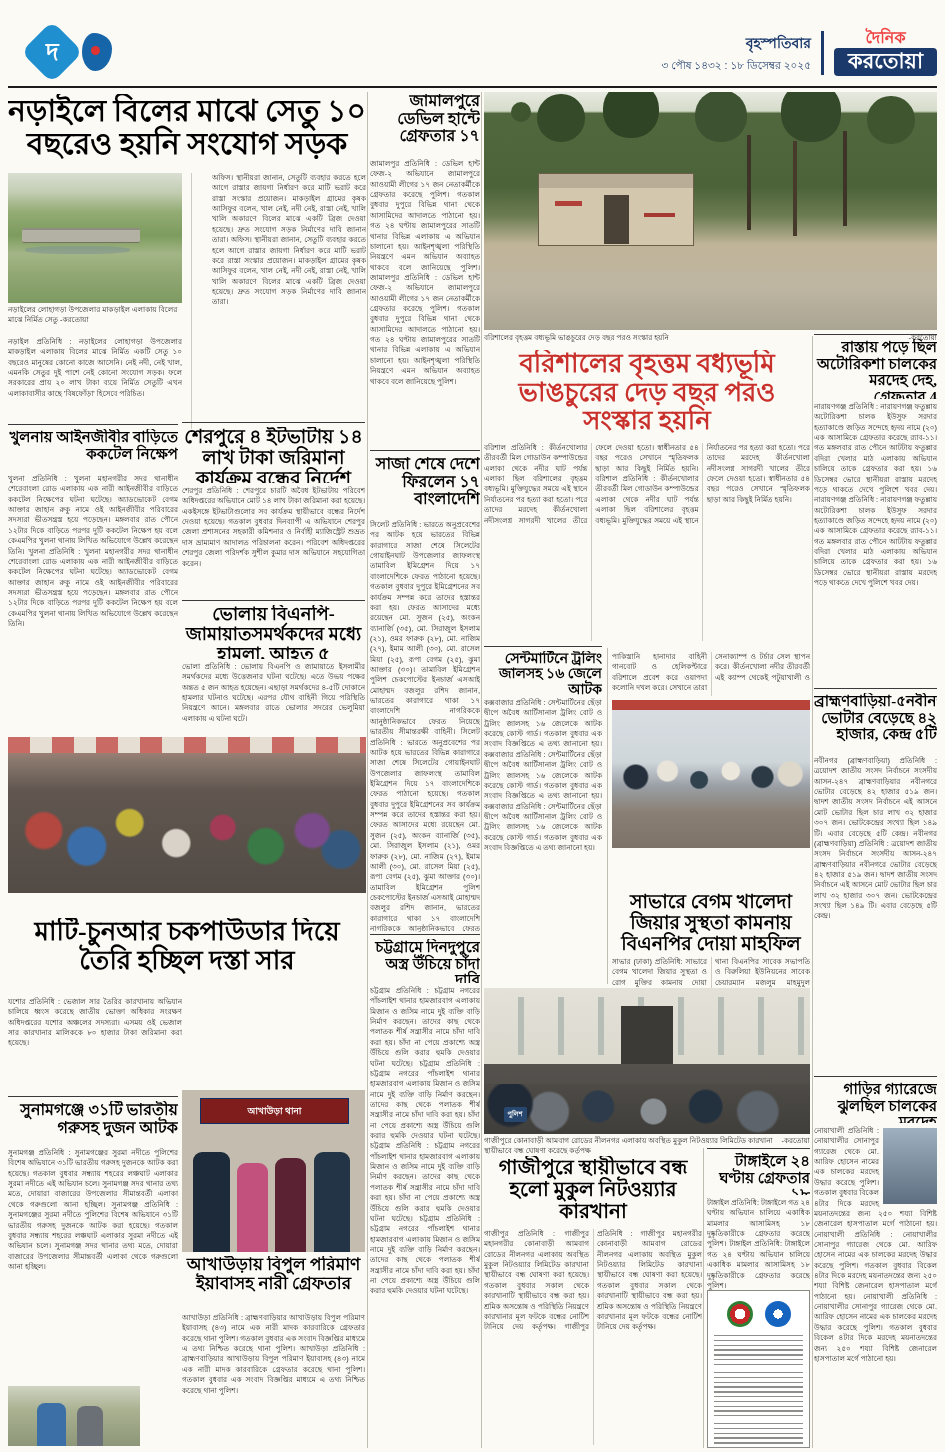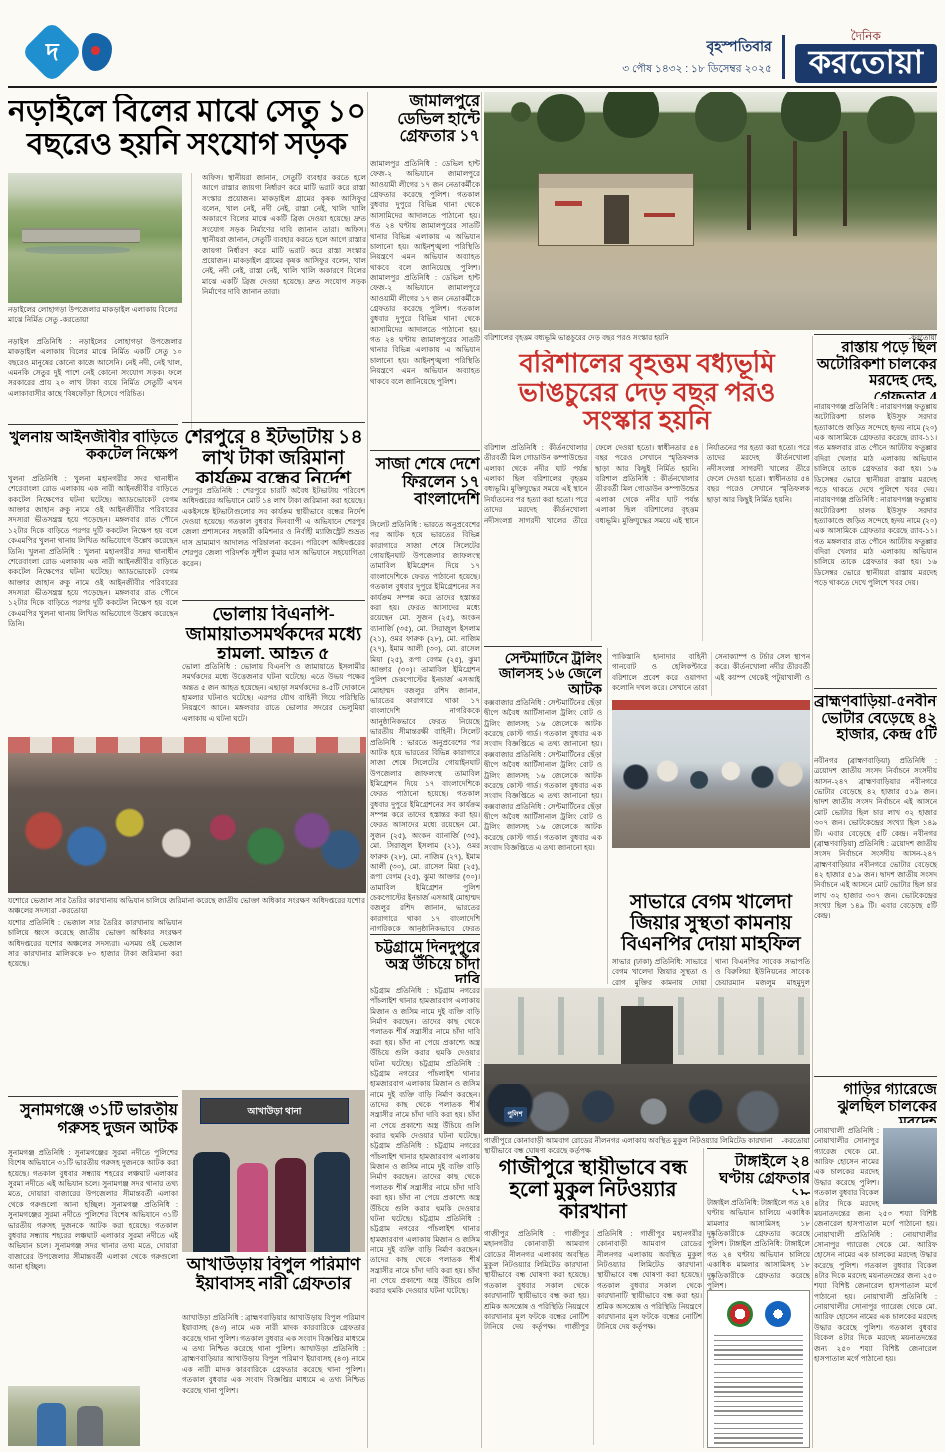--- a/index.html
+++ b/index.html
@@ -14,22 +14,22 @@
   .logo-mark span{transform:rotate(-45deg);color:#fff;font-weight:bold;font-size:24px;line-height:1;}
   .logo-text{font-size:33px;font-weight:bold;color:#1878b8;letter-spacing:1px;}
   .map-blob{width:30px;height:38px;background:#1565a8;border-radius:40% 60% 55% 45%/50% 40% 60% 50%;position:relative;}
   .map-blob i{position:absolute;left:9px;top:13px;width:9px;height:9px;border-radius:50%;background:#d33;}
   .mast-right{position:absolute;right:0;top:2px;display:flex;align-items:center;gap:10px;}
   .date-block{text-align:right;color:#1b3a6b;}
   .date-block .day{font-weight:bold;font-size:14px;}
   .date-block .bdate{font-size:10.5px;margin-top:2px;}
   .mast-div{width:3px;height:44px;background:#1b3a6b;}
   .paper{display:flex;flex-direction:column;align-items:center;}
-  .paper .small{color:#7f1d1d;font-weight:normal;font-size:12px;line-height:1;}
-  .paper .big{margin-top:2px;background:#1b3a6b;color:#fff;font-weight:bold;font-size:32px;
+  .paper .small{color:#ef4444;font-weight:bold;font-size:16px;line-height:1;}
+  .paper .big{margin-top:2px;background:#1b3a6b;color:#fff;font-weight:bold;font-size:21px;
               padding:2px 14px 5px;border-radius:4px;line-height:1;}
   
   .hl{font-family:"Liberation Serif",serif;font-weight:bold;color:#000;line-height:1.1;margin:0 0 3px;overflow:hidden;text-align:right;}
   .hl.center{text-align:center;}
   .hl.red{color:#c9302c;}
   .body{font-size:7.3px;line-height:1.42;text-align:justify;overflow:hidden;word-break:break-word;color:#1b1b1b;}
   .c2{column-count:2;column-gap:8px;column-rule:1px solid #cfcbc2;}
   .c3{column-count:3;column-gap:8px;column-rule:1px solid #cfcbc2;}
   .rule{border-top:1.5px solid #3a3a3a;padding-top:4px;}
   .cap{font-size:7.3px;line-height:1.35;overflow:hidden;color:#222;}
@@ -81,21 +81,21 @@
     <div style="display:flex;gap:9px;">
       <div style="width:174px;">
         <div class="photo" style="position:relative;width:174px;height:130px;">
           <div class="ph-child" style="inset:0;background:linear-gradient(180deg,#d9dfd2 0%,#c2cdb2 15%,#93ab74 30%,#7d9c5e 48%,#a3b586 62%,#8fa671 80%,#7e9a63 100%);"></div>
           <div class="ph-child" style="left:8%;top:42%;width:68%;height:12px;background:#b3b0a4;border-top:2px solid #8f8c80;border-bottom:1px solid #75725f;border-radius:2px;"></div>
           <div class="ph-child" style="left:10%;top:56%;width:60%;height:8px;background:rgba(120,140,150,.45);border-radius:40%;"></div>
         </div>
         <div class="cap" style="height:20px;margin-top:2px;">নড়াইলের লোহাগড়া উপজেলার মাকড়াইল এলাকায় বিলের মাঝে নির্মিত সেতু -করতোয়া</div>
         <div class="body" style="height:92px;margin-top:12px;">নড়াইল প্রতিনিধি : নড়াইলের লোহাগড়া উপজেলার মাকড়াইল এলাকায় বিলের মাঝে নির্মিত একটি সেতু ১০ বছরেও মানুষের কোনো কাজে আসেনি। নেই নদী, নেই খাল, এমনকি সেতুর দুই পাশে নেই কোনো সংযোগ সড়ক। ফলে সরকারের প্রায় ২০ লাখ টাকা ব্যয়ে নির্মিত সেতুটি এখন এলাকাবাসীর কাছে 'বিষফোঁড়া' হিসেবে পরিচিত।</div>
       </div>
-      <div style="width:174px;border-left:1px solid #cfcbc2;padding-left:10px;">
+      <div style="width:174px;border-left:1px solid #cfcbc2;padding-left:20px;">
         <div class="body" style="height:248px;">অফিস। স্থানীয়রা জানান, সেতুটি ব্যবহার করতে হলে আগে রাস্তার জায়গা নির্ধারণ করে মাটি ভরাট করে রাস্তা সংস্কার প্রয়োজন। মাকড়াইল গ্রামের কৃষক আসিফুর বলেন, খাল নেই, নদী নেই, রাস্তা নেই, খালি খালি অকারণে বিলের মাঝে একটি ব্রিজ দেওয়া হয়েছে। দ্রুত সংযোগ সড়ক নির্মাণের দাবি জানান তারা। অফিস। স্থানীয়রা জানান, সেতুটি ব্যবহার করতে হলে আগে রাস্তার জায়গা নির্ধারণ করে মাটি ভরাট করে রাস্তা সংস্কার প্রয়োজন। মাকড়াইল গ্রামের কৃষক আসিফুর বলেন, খাল নেই, নদী নেই, রাস্তা নেই, খালি খালি অকারণে বিলের মাঝে একটি ব্রিজ দেওয়া হয়েছে। দ্রুত সংযোগ সড়ক নির্মাণের দাবি জানান তারা।</div>
       </div>
     </div>
   </div>
 
   <div class="abs" style="left:370px;top:92px;width:110px;">
     <h2 class="hl" style="font-size:16px;height:64px;">জামালপুরে ডেভিল হান্টে গ্রেফতার ১৭</h2>
     <div class="body" style="height:288px;">জামালপুর প্রতিনিধি : ডেভিল হান্ট ফেজ-২ অভিযানে জামালপুরে আওয়ামী লীগের ১৭ জন নেতাকর্মীকে গ্রেফতার করেছে পুলিশ। গতকাল বুধবার দুপুরে বিভিন্ন থানা থেকে আসামিদের আদালতে পাঠানো হয়। গত ২৪ ঘণ্টায় জামালপুরের সাতটি থানার বিভিন্ন এলাকায় এ অভিযান চালানো হয়। আইনশৃঙ্খলা পরিস্থিতি নিয়ন্ত্রণে এমন অভিযান অব্যাহত থাকবে বলে জানিয়েছে পুলিশ। জামালপুর প্রতিনিধি : ডেভিল হান্ট ফেজ-২ অভিযানে জামালপুরে আওয়ামী লীগের ১৭ জন নেতাকর্মীকে গ্রেফতার করেছে পুলিশ। গতকাল বুধবার দুপুরে বিভিন্ন থানা থেকে আসামিদের আদালতে পাঠানো হয়। গত ২৪ ঘণ্টায় জামালপুরের সাতটি থানার বিভিন্ন এলাকায় এ অভিযান চালানো হয়। আইনশৃঙ্খলা পরিস্থিতি নিয়ন্ত্রণে এমন অভিযান অব্যাহত থাকবে বলে জানিয়েছে পুলিশ।</div>
   </div>
 
@@ -146,23 +146,23 @@
       radial-gradient(circle at 22% 70%, #3b6ea8 0 6%, transparent 7%),
       radial-gradient(circle at 34% 55%, #c2b23a 0 5%, transparent 6%),
       radial-gradient(circle at 47% 68%, #d8d2c8 0 6%, transparent 7%),
       radial-gradient(circle at 60% 58%, #a23b55 0 5%, transparent 6%),
       radial-gradient(circle at 72% 70%, #3a7a46 0 6%, transparent 7%),
       radial-gradient(circle at 85% 60%, #7a4a8a 0 5%, transparent 6%),
       radial-gradient(circle at 93% 72%, #35597e 0 5%, transparent 6%),
       linear-gradient(180deg,#c9897f 0%,#8c7a6f 14%,#615750 34%,#524a45 100%);"></div>
     <div class="ph-child" style="left:0;top:0;width:100%;height:10%;background:repeating-linear-gradient(90deg,#c96a64 0 22px,#e6ded2 22px 44px);"></div>
   </div>
-  <div class="cap abs" style="left:8px;top:896px;width:358px;height:20px;">যশোরে ভেজাল সার তৈরির কারখানায় অভিযান চালিয়ে জরিমানা করেছে জাতীয় ভোক্তা অধিকার সংরক্ষণ অধিদপ্তরের যশোর অঞ্চলের সদস্যরা -করতোয়া</div>
 
   <div class="abs" style="left:8px;top:918px;width:358px;">
+    <h1 class="hl center" style="font-size:26px;height:76px;">মাটি-চুনআর চকপাউডার দিয়ে তৈরি হচ্ছিল দস্তা সার</h1>
     <div style="display:flex;gap:9px;">
       <div class="body" style="width:174px;height:96px;">যশোর প্রতিনিধি : ভেজাল সার তৈরির কারখানায় অভিযান চালিয়ে ধ্বংস করেছে জাতীয় ভোক্তা অধিকার সংরক্ষণ অধিদপ্তরের যশোর অঞ্চলের সদস্যরা। এসময় ওই ভেজাল সার কারখানার মালিককে ৮০ হাজার টাকা জরিমানা করা হয়েছে।</div>
     </div>
   </div>
 
   <div class="abs rule" style="left:370px;top:450px;width:110px;">
     <h2 class="hl" style="font-size:16px;height:62px;">সাজা শেষে দেশে ফিরলেন ১৭ বাংলাদেশি</h2>
     <div class="body" style="height:412px;">সিলেট প্রতিনিধি : ভারতে অনুপ্রবেশের পর আটক হয়ে ভারতের বিভিন্ন কারাগারে সাজা শেষে সিলেটের গোয়াইনঘাট উপজেলার জাফলংস্থ তামাবিল ইমিগ্রেশন দিয়ে ১৭ বাংলাদেশিকে ফেরত পাঠানো হয়েছে। গতকাল বুধবার দুপুরে ইমিগ্রেশনের সব কার্যক্রম সম্পন্ন করে তাদের হস্তান্তর করা হয়। ফেরত আসাদের মধ্যে রয়েছেন মো. সুজন (২৫), অংকন ব্যানার্জি (৩৫), মো. সিরাজুল ইসলাম (২১), ওমর ফারুক (২৮), মো. নাজিম (২৭), ইমাম আলী (৩০), মো. রাসেল মিয়া (২৫), রূপা বেগম (২৫), ঝুমা আক্তার (৩০)। তামাবিল ইমিগ্রেশন পুলিশ চেকপোস্টের ইনচার্জ এসআই মোহাম্মদ বজলুর রশিদ জানান, ভারতের কারাগারে থাকা ১৭ বাংলাদেশি নাগরিককে আনুষ্ঠানিকভাবে ফেরত নিয়েছে ভারতীয় সীমান্তরক্ষী বাহিনী। সিলেট প্রতিনিধি : ভারতে অনুপ্রবেশের পর আটক হয়ে ভারতের বিভিন্ন কারাগারে সাজা শেষে সিলেটের গোয়াইনঘাট উপজেলার জাফলংস্থ তামাবিল ইমিগ্রেশন দিয়ে ১৭ বাংলাদেশিকে ফেরত পাঠানো হয়েছে। গতকাল বুধবার দুপুরে ইমিগ্রেশনের সব কার্যক্রম সম্পন্ন করে তাদের হস্তান্তর করা হয়। ফেরত আসাদের মধ্যে রয়েছেন মো. সুজন (২৫), অংকন ব্যানার্জি (৩৫), মো. সিরাজুল ইসলাম (২১), ওমর ফারুক (২৮), মো. নাজিম (২৭), ইমাম আলী (৩০), মো. রাসেল মিয়া (২৫), রূপা বেগম (২৫), ঝুমা আক্তার (৩০)। তামাবিল ইমিগ্রেশন পুলিশ চেকপোস্টের ইনচার্জ এসআই মোহাম্মদ বজলুর রশিদ জানান, ভারতের কারাগারে থাকা ১৭ বাংলাদেশি নাগরিককে আনুষ্ঠানিকভাবে ফেরত নিয়েছে ভারতীয় সীমান্তরক্ষী বাহিনী।</div>
   </div>
 
@@ -248,21 +248,21 @@
     <div class="body" style="height:238px;">সুনামগঞ্জ প্রতিনিধি : সুনামগঞ্জের সুরমা নদীতে পুলিশের বিশেষ অভিযানে ৩১টি ভারতীয় গরুসহ দুজনকে আটক করা হয়েছে। গতকাল বুধবার সন্ধ্যায় শহরের লঞ্চঘাট এলাকার সুরমা নদীতে এই অভিযান চলে। সুনামগঞ্জ সদর থানার তথ্য মতে, দোয়ারা বাজারের উপজেলার সীমান্তবর্তী এলাকা থেকে গরুগুলো আনা হচ্ছিল। সুনামগঞ্জ প্রতিনিধি : সুনামগঞ্জের সুরমা নদীতে পুলিশের বিশেষ অভিযানে ৩১টি ভারতীয় গরুসহ দুজনকে আটক করা হয়েছে। গতকাল বুধবার সন্ধ্যায় শহরের লঞ্চঘাট এলাকার সুরমা নদীতে এই অভিযান চলে। সুনামগঞ্জ সদর থানার তথ্য মতে, দোয়ারা বাজারের উপজেলার সীমান্তবর্তী এলাকা থেকে গরুগুলো আনা হচ্ছিল।</div>
   </div>
   <div class="photo" style="left:8px;top:1386px;width:132px;height:60px;">
     <div class="ph-child" style="inset:0;background:linear-gradient(180deg,#cfd3c2 0%,#a9b191 40%,#8d9678 100%);"></div>
     <div class="ph-child" style="left:22%;bottom:0;width:22%;height:72%;background:#3c6fa5;border-radius:8px 8px 0 0;"></div>
     <div class="ph-child" style="left:52%;bottom:0;width:20%;height:66%;background:#6b7076;border-radius:8px 8px 0 0;"></div>
   </div>
 
   <div class="photo" style="left:182px;top:1090px;width:183px;height:162px;">
     <div class="ph-child" style="inset:0;background:#c4bcae;"></div>
-    <div class="ph-child" style="left:10%;top:5%;width:80%;height:15%;background:#404040;border:1px solid #0d2f66;color:#fff;font-weight:bold;font-size:9px;display:flex;align-items:center;justify-content:center;">আখাউড়া থানা</div>
+    <div class="ph-child" style="left:10%;top:5%;width:80%;height:15%;background:#7f1d1d;border:1px solid #0d2f66;color:#fff;font-weight:bold;font-size:9px;display:flex;align-items:center;justify-content:center;">আখাউড়া থানা</div>
     <div class="ph-child" style="left:6%;bottom:0;width:20%;height:62%;background:#1d2a3a;border-radius:9px 9px 0 0;"></div>
     <div class="ph-child" style="left:30%;bottom:0;width:17%;height:55%;background:#c2527d;border-radius:9px 9px 0 0;"></div>
     <div class="ph-child" style="left:51%;bottom:0;width:17%;height:58%;background:#5a2233;border-radius:9px 9px 0 0;"></div>
     <div class="ph-child" style="left:72%;bottom:0;width:20%;height:62%;background:#243447;border-radius:9px 9px 0 0;"></div>
   </div>
   <div class="abs" style="left:182px;top:1256px;width:183px;">
     <h2 class="hl center" style="font-size:17px;height:54px;">আখাউড়ায় বিপুল পরিমাণ ইয়াবাসহ নারী গ্রেফতার</h2>
     <div class="body" style="height:134px;">আখাউড়া প্রতিনিধি : ব্রাহ্মণবাড়িয়ার আখাউড়ায় বিপুল পরিমাণ ইয়াবাসহ (৪৩) নামে এক নারী মাদক কারবারিকে গ্রেফতার করেছে থানা পুলিশ। গতকাল বুধবার এক সংবাদ বিজ্ঞপ্তির মাধ্যমে এ তথ্য নিশ্চিত করেছে থানা পুলিশ। আখাউড়া প্রতিনিধি : ব্রাহ্মণবাড়িয়ার আখাউড়ায় বিপুল পরিমাণ ইয়াবাসহ (৪৩) নামে এক নারী মাদক কারবারিকে গ্রেফতার করেছে থানা পুলিশ। গতকাল বুধবার এক সংবাদ বিজ্ঞপ্তির মাধ্যমে এ তথ্য নিশ্চিত করেছে থানা পুলিশ।</div>
   </div>
 

